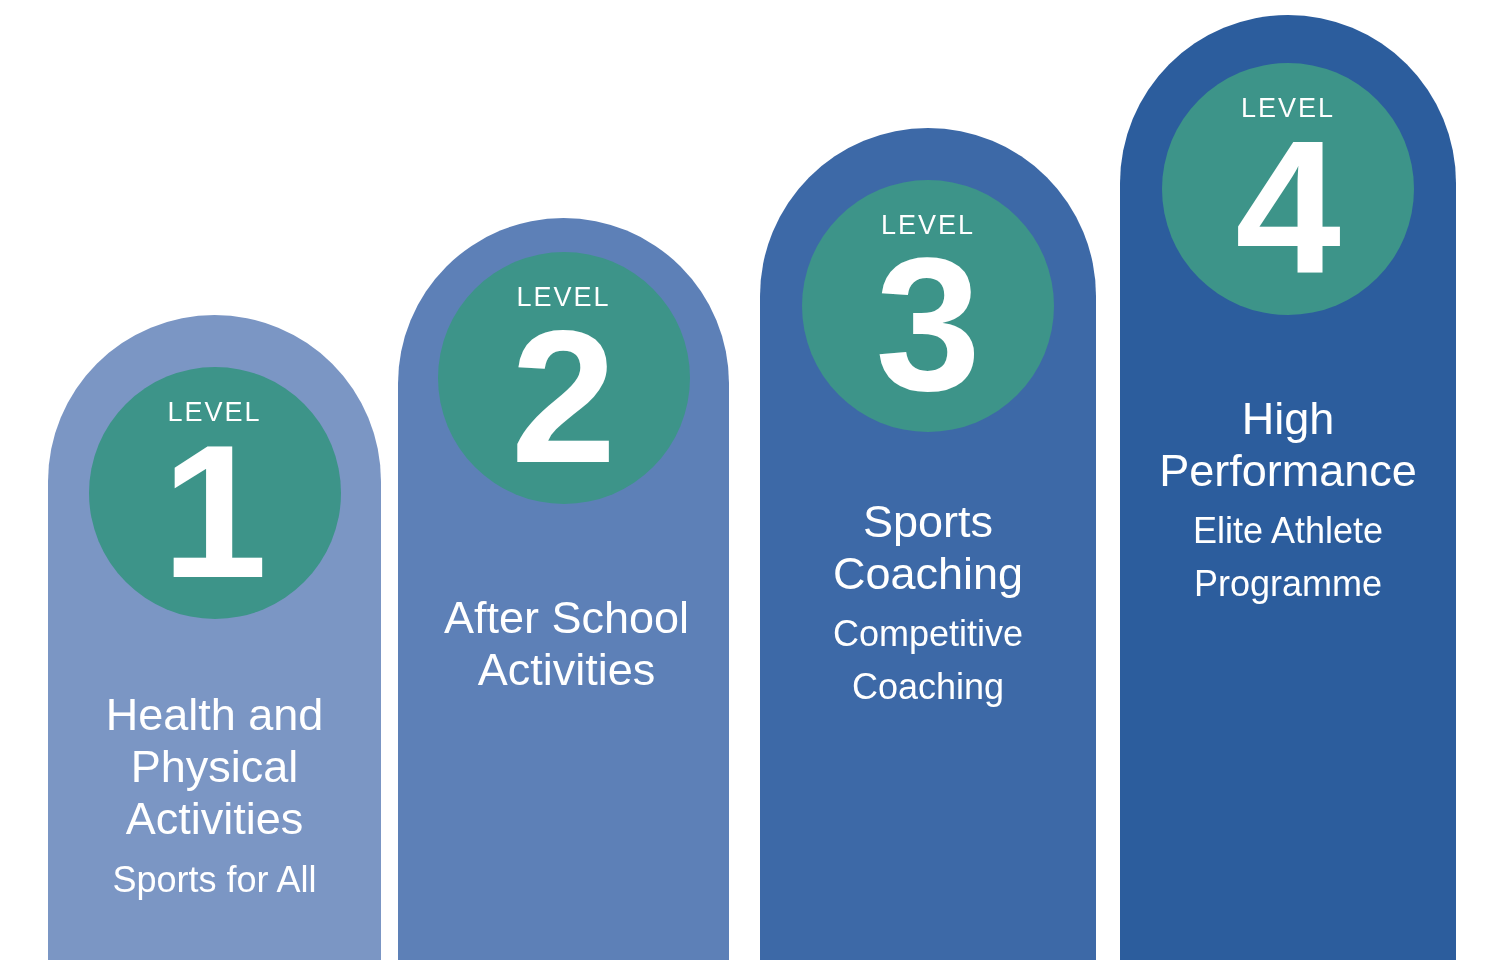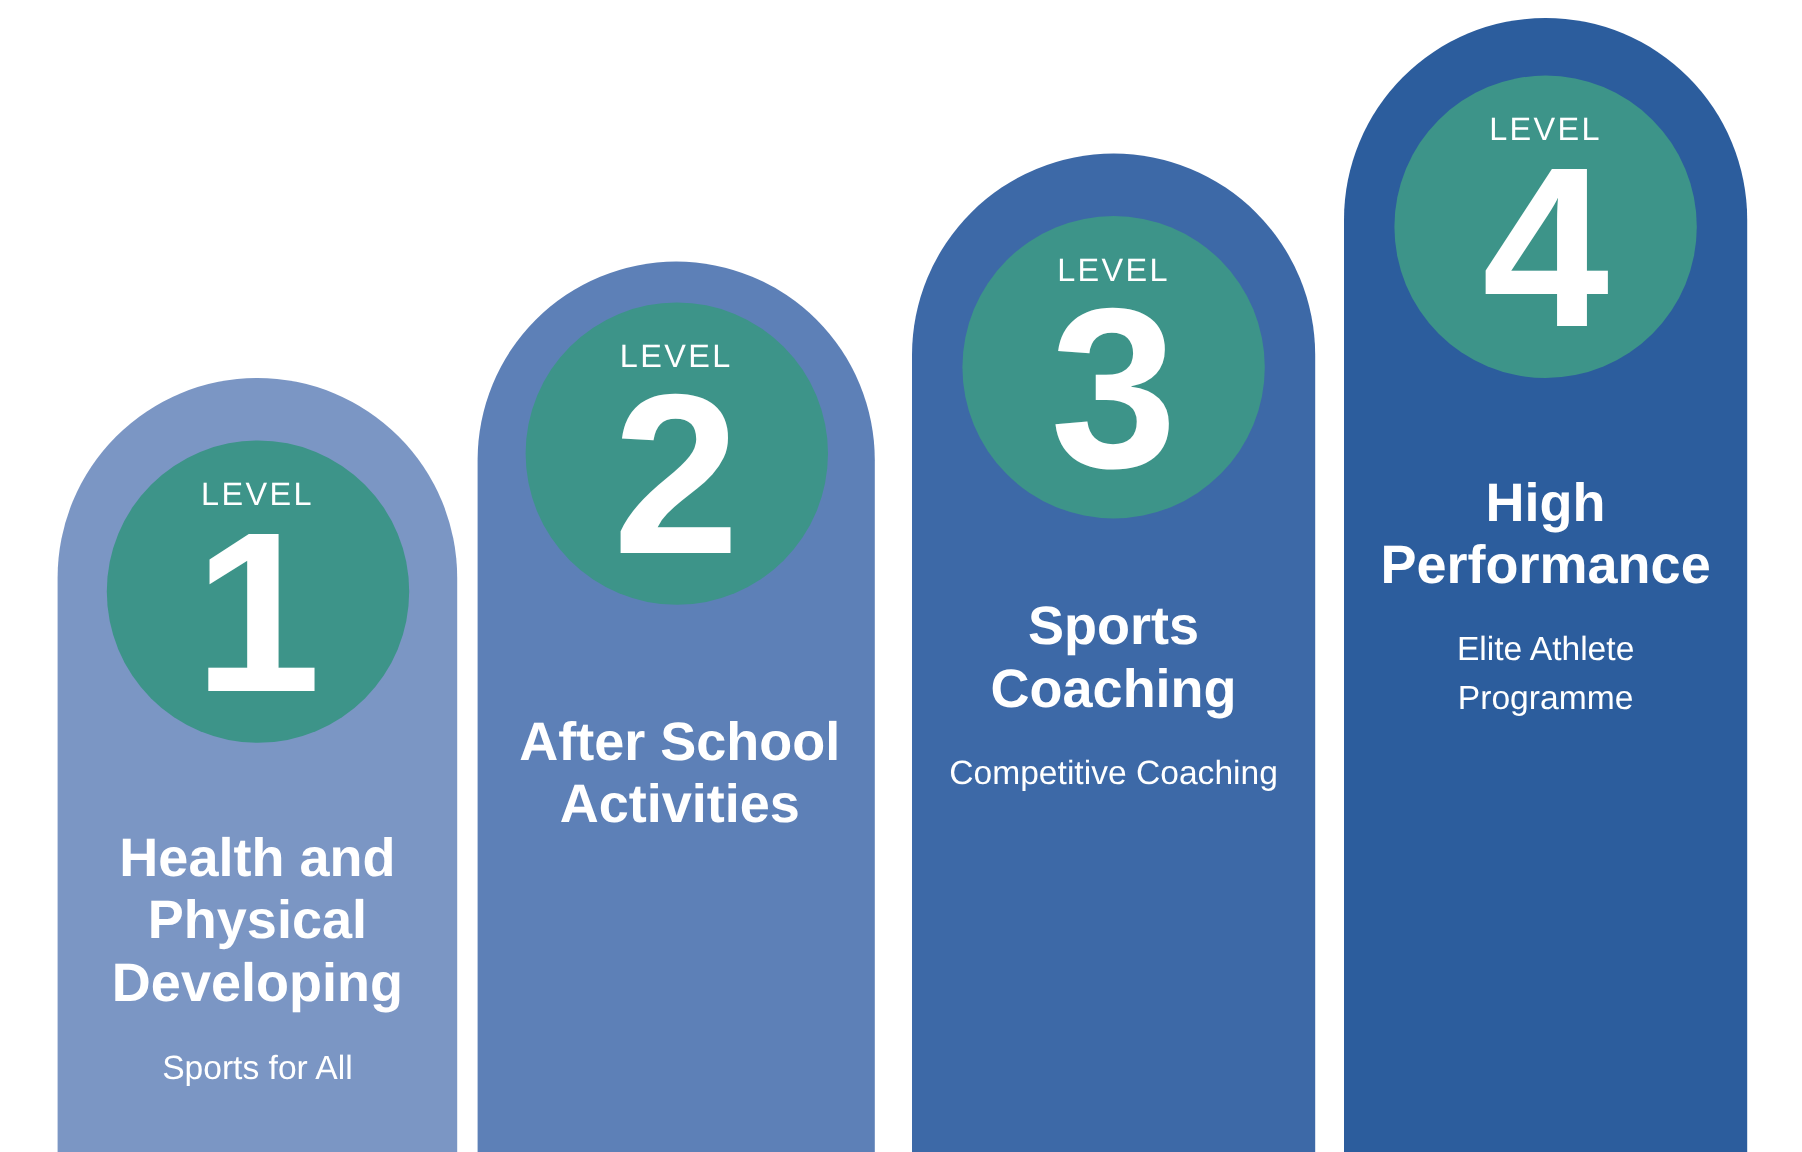--- a/index.html
+++ b/index.html
@@ -59,42 +59,42 @@
     width: 100%;
     padding: 0 20px;
   }
   .p1 .pillar-text { margin-top: 70px; }
   .p2 .pillar-text { margin-top: 88px; padding-left: 26px; }
   .p3 .pillar-text { margin-top: 64px; text-align: center; }
   .p4 .pillar-text { margin-top: 78px; }
 
   .pillar-title {
     font-size: 45px;
-    font-weight: bold;
+    font-weight: normal;
     line-height: 1.16;
   }
   .pillar-subtitle {
-    font-size: 28px;
+    font-size: 36px;
     font-weight: 400;
     line-height: 1.45;
-    margin-top: 24px;
+    margin-top: 8px;
   }
 </style>
 </head>
 <body>
 
 <div class="canvas">
 
   <div class="pillar p1" style="background-color: rgb(123, 150, 196);">
     <div class="badge" style="background-color: rgb(61, 148, 137);">
       <div class="level-label">LEVEL</div>
       <div class="level-number">1</div>
     </div>
     <div class="pillar-text">
-      <div class="pillar-title">Health and Physical Developing</div>
+      <div class="pillar-title">Health and Physical Activities</div>
       <div class="pillar-subtitle">Sports for All</div>
     </div>
   </div>
 
   <div class="pillar p2" style="background-color: rgb(93, 128, 183);">
     <div class="badge" style="background-color: rgb(61, 148, 137);">
       <div class="level-label">LEVEL</div>
       <div class="level-number">2</div>
     </div>
     <div class="pillar-text">

